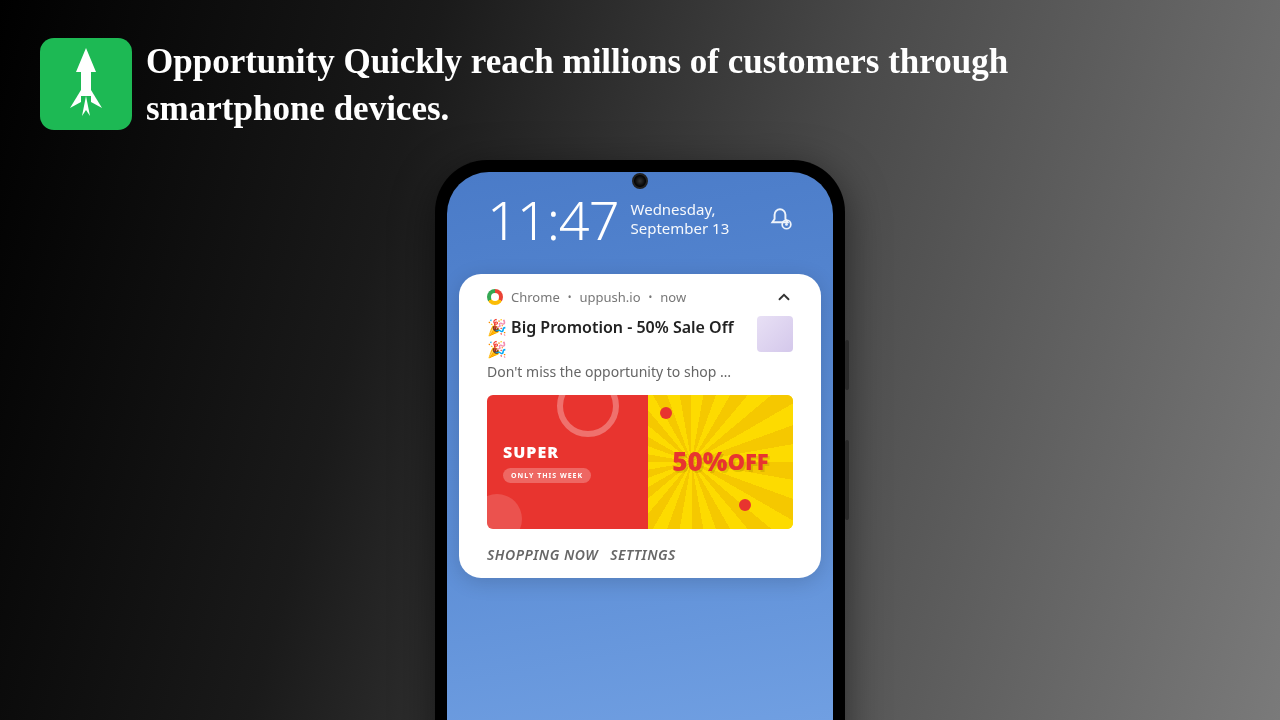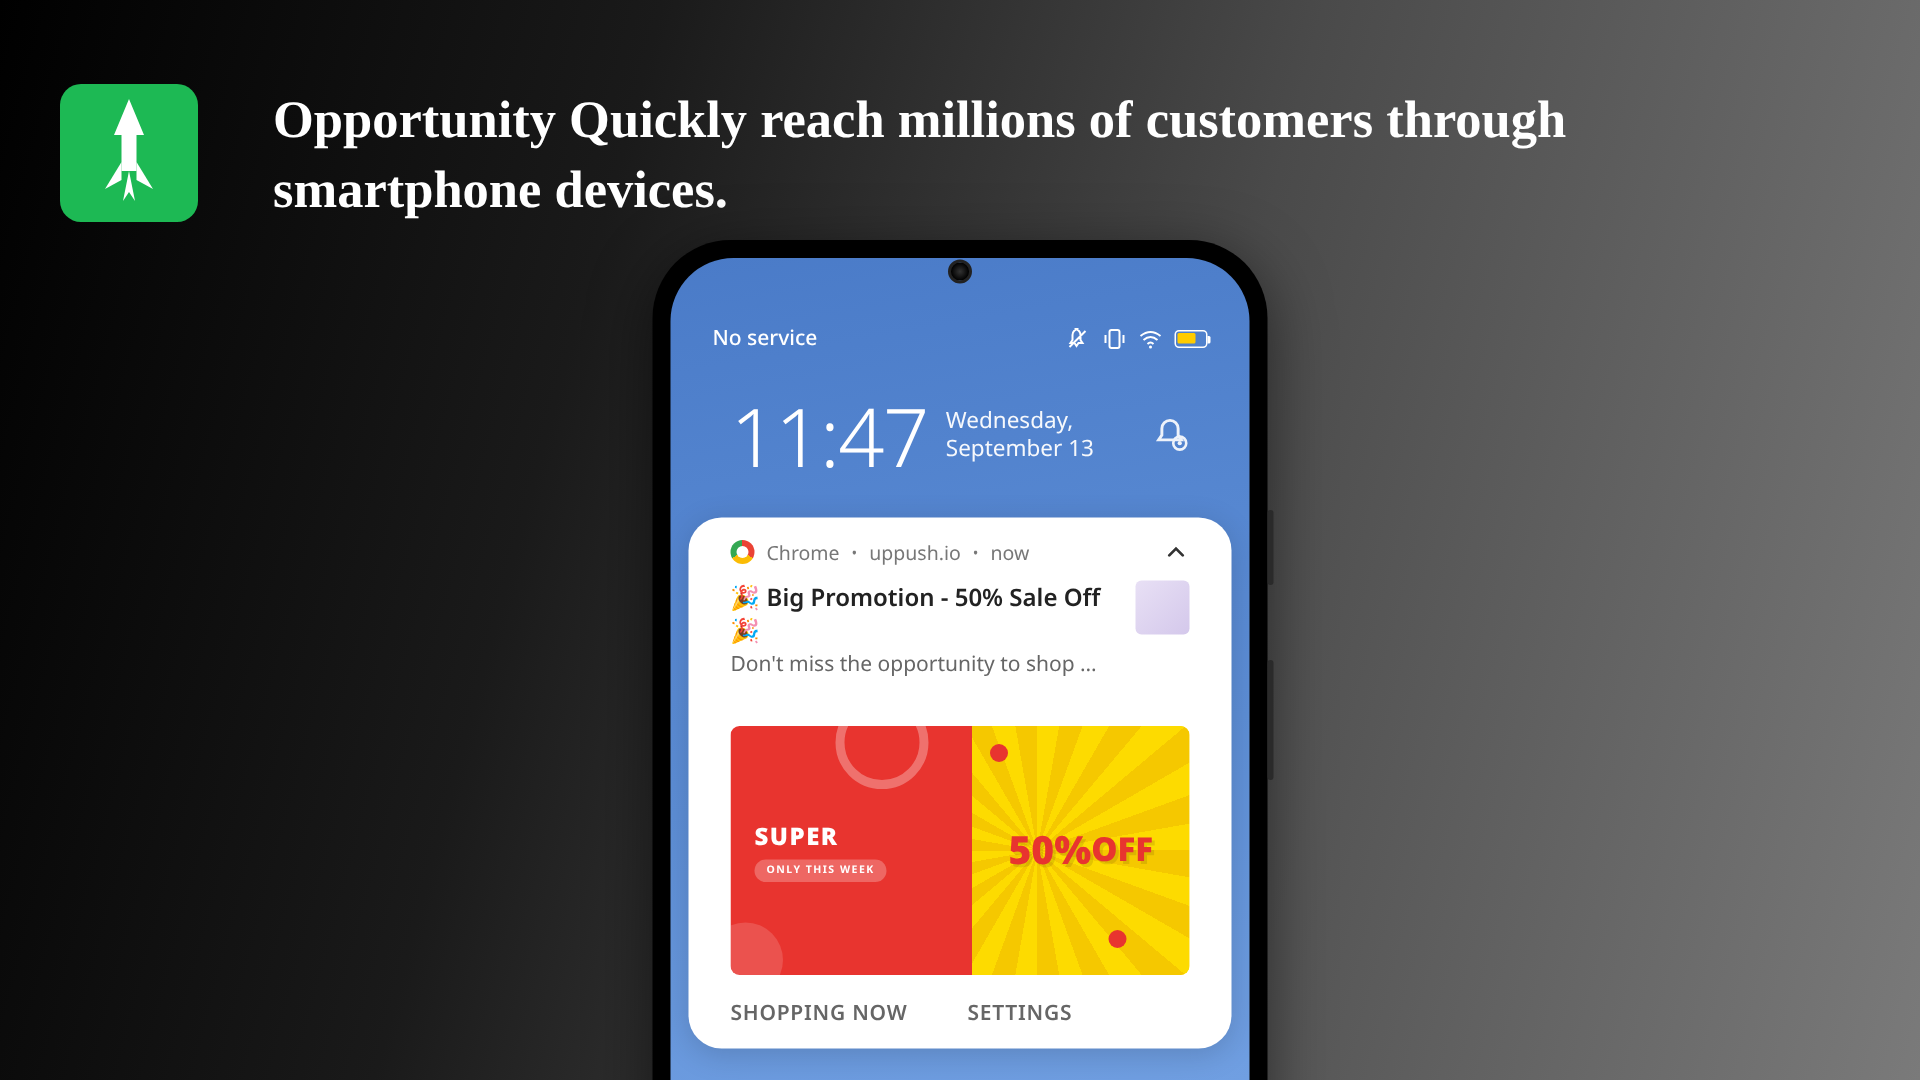--- a/index.html
+++ b/index.html
@@ -7,22 +7,22 @@
       width: 1280px;
       height: 720px;
       background: linear-gradient(105deg, #000000 0%, #1a1a1a 30%, #4a4a4a 60%, #7a7a7a 100%);
       font-family: system-ui, -apple-system, sans-serif;
       overflow: hidden;
       position: relative;
     }
     .header {
       display: flex;
       align-items: flex-start;
-      padding: 56px 40px;
-      gap: 50px;
+      padding: 38px 40px;
+      gap: 14px;
     }
     .logo-box {
       width: 92px;
       height: 92px;
       background: #1db954;
       border-radius: 14px;
       display: flex;
       align-items: center;
       justify-content: center;
       flex-shrink: 0;
@@ -207,23 +207,23 @@
       max-width: 250px;
     }
     .notif-thumb {
       width: 36px;
       height: 36px;
       background: linear-gradient(135deg, #e8e0f5, #d4c8eb);
       border-radius: 4px;
       flex-shrink: 0;
     }
     .promo-banner {
-      margin-top: 32px;
+      margin-top: 14px;
       width: 100%;
-      height: 166px;
+      height: 134px;
       border-radius: 6px;
       overflow: hidden;
       position: relative;
       display: flex;
     }
     .promo-left {
       flex: 1;
       background: #e8342f;
       position: relative;
       display: flex;
@@ -301,22 +301,23 @@
     }
     .red-dot {
       position: absolute;
       width: 12px;
       height: 12px;
       background: #e8342f;
       border-radius: 50%;
     }
     .notif-actions {
       display: flex;
-      gap: 40px;
+      gap: 12px;
       margin-top: 16px;
+      font-style: italic;
     }
     .notif-action {
       color: #666;
       font-size: 14px;
       font-weight: 600;
       letter-spacing: 0.5px;
       cursor: pointer;
     }
   </style>
 </head>
@@ -332,40 +333,20 @@
     </svg>
   </div>
   <div class="title-text">Opportunity Quickly reach millions of customers through smartphone devices.</div>
 </div>
 
 <div class="phone-wrap">
   <div class="phone-frame">
     <div class="camera"></div>
     <div class="screen">
 
-      <div class="status-bar">
-        <div class="status-left">No service</div>
-        <div class="status-right">
-          <svg viewBox="0 0 24 24">
-              <path d="M12 2a6 6 0 00-6 6v5l-2 3h4l2 3 2-3h4l-2-3V8a6 6 0 00-6-6zm7 2L3 20" stroke="#fff" stroke-width="2" fill="none"></path>
-            </svg>
-          <svg viewBox="0 0 24 24">
-              <rect x="7" y="3" width="10" height="18" rx="2" stroke="#fff" stroke-width="2" fill="none"></rect>
-              <line x1="3" y1="8" x2="3" y2="16" stroke="#fff" stroke-width="2"></line>
-              <line x1="21" y1="8" x2="21" y2="16" stroke="#fff" stroke-width="2"></line>
-            </svg>
-          <svg viewBox="0 0 24 24">
-              <path d="M2 9q10-8 20 0M5 13q7-6 14 0M9 17q3-3 6 0" stroke="#fff" stroke-width="2" fill="none"></path>
-              <circle cx="12" cy="20" r="1.5" fill="#fff"></circle>
-            </svg>
-          <div class="battery">
-              <div class="battery-fill"></div>
-            </div>
-        </div>
-      </div>
 
       <div class="clock-row">
         <div class="clock">11:47</div>
         <div class="date">Wednesday, September 13</div>
         <svg class="bell-icon" viewBox="0 0 24 24">
           <path d="M12 3a5 5 0 00-5 5v4l-2 3h14l-2-3V8a5 5 0 00-5-5z" stroke="#fff" stroke-width="1.8" fill="none"></path>
           <circle cx="18" cy="17" r="4" stroke="#fff" stroke-width="1.6" fill="none"></circle>
           <circle cx="18" cy="17" r="1.3" fill="#fff"></circle>
         </svg>
       </div>

